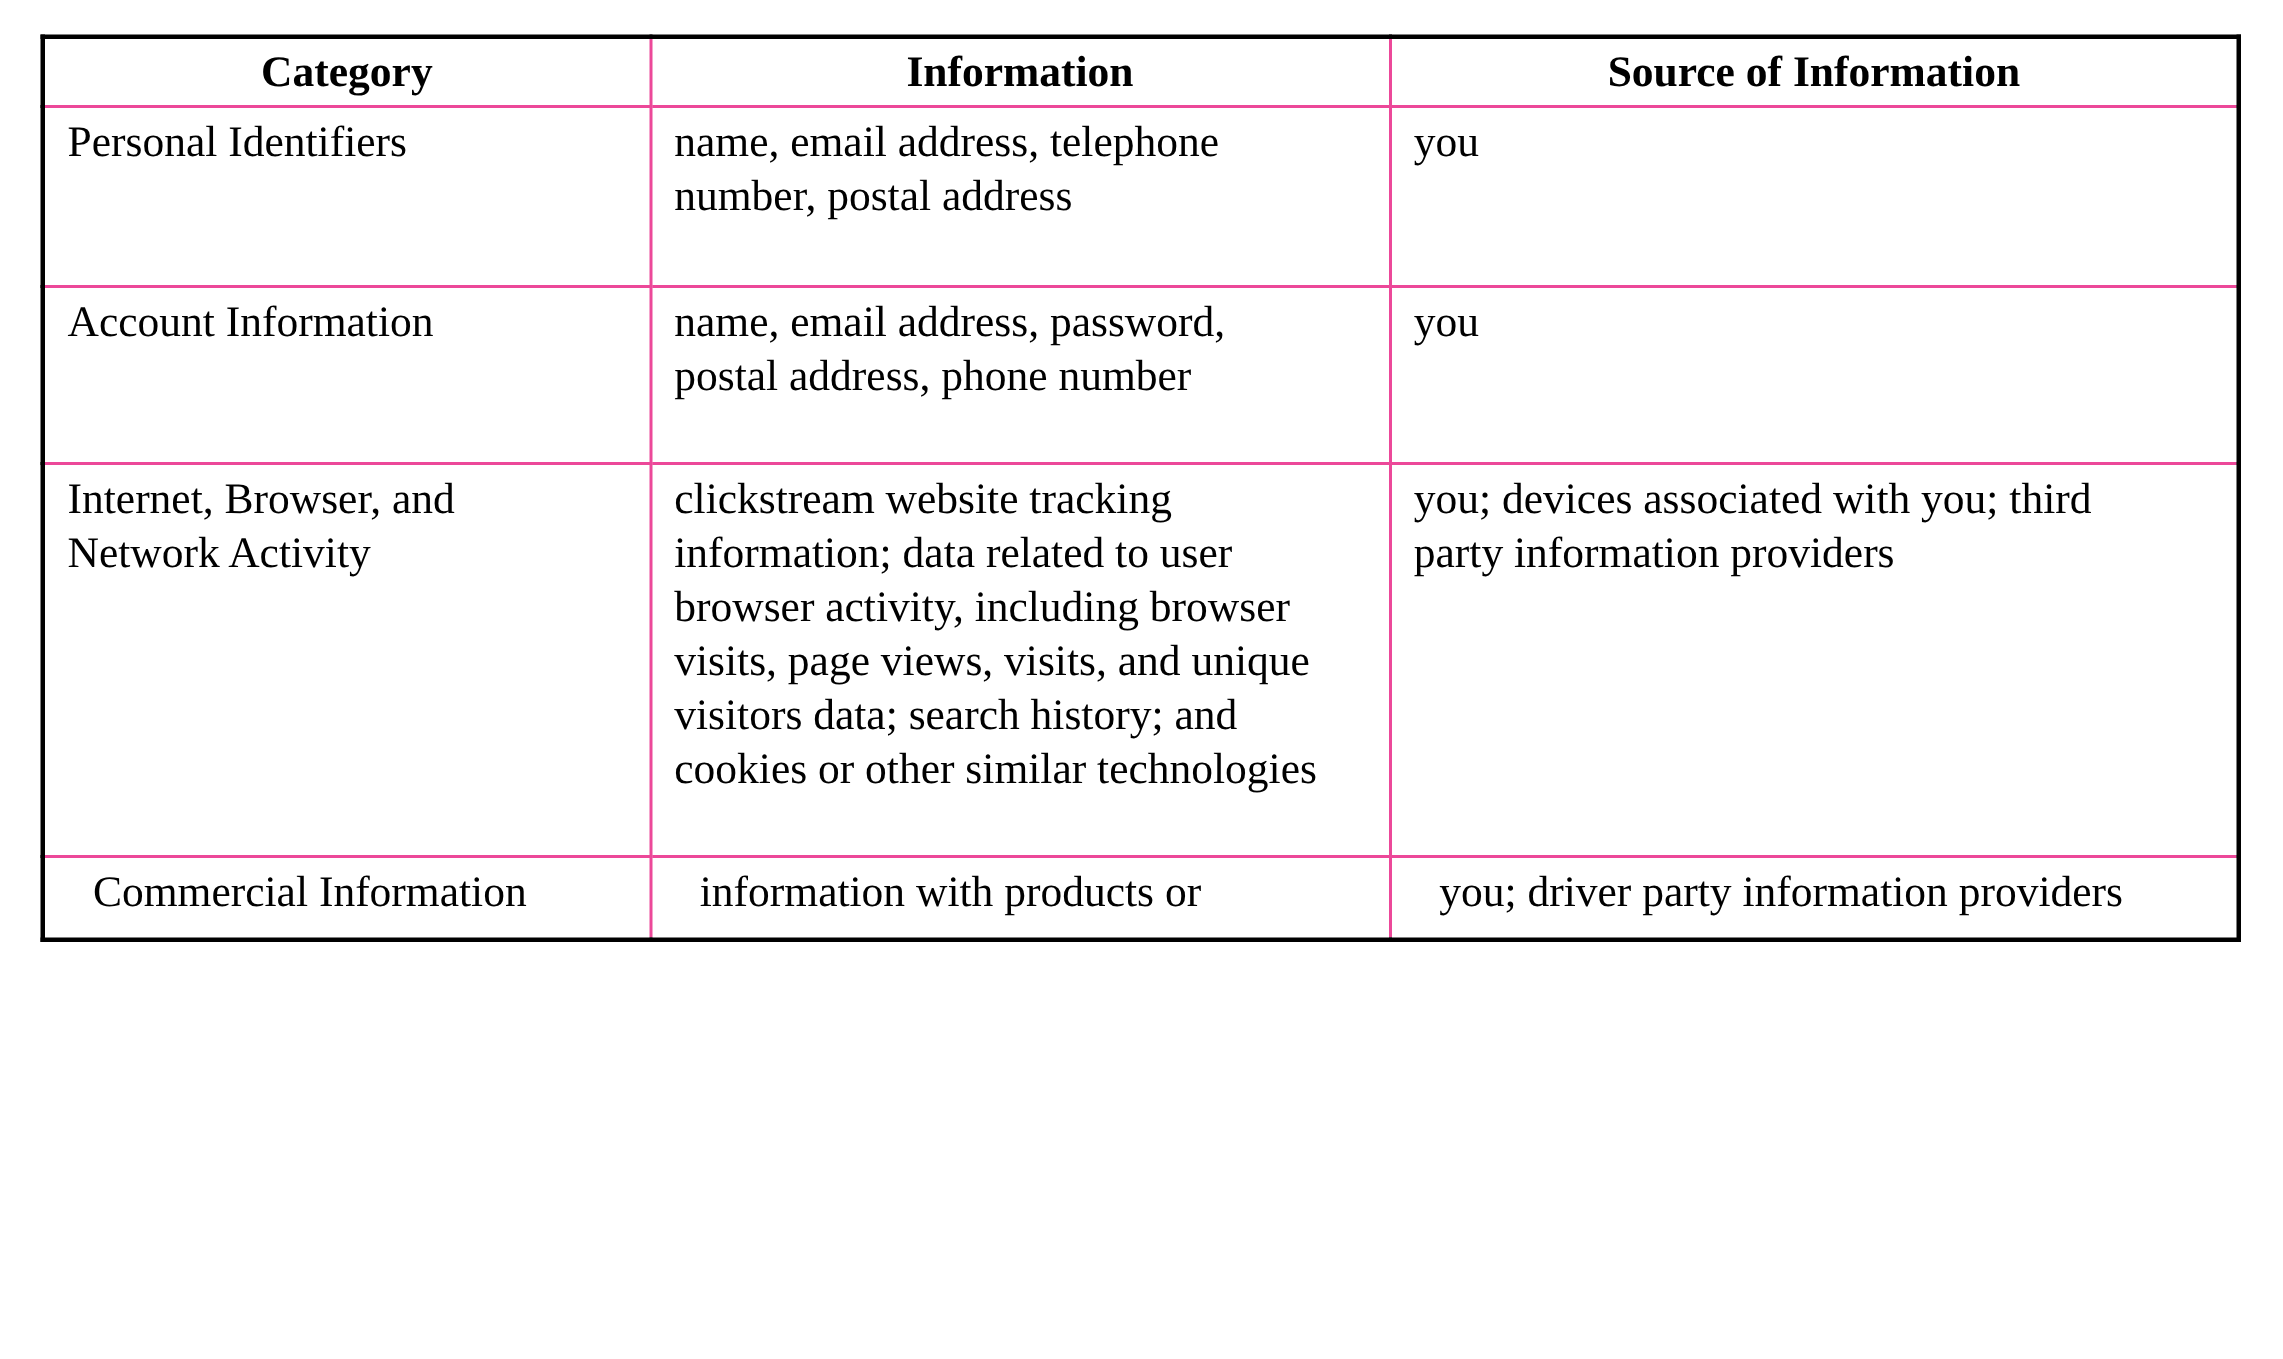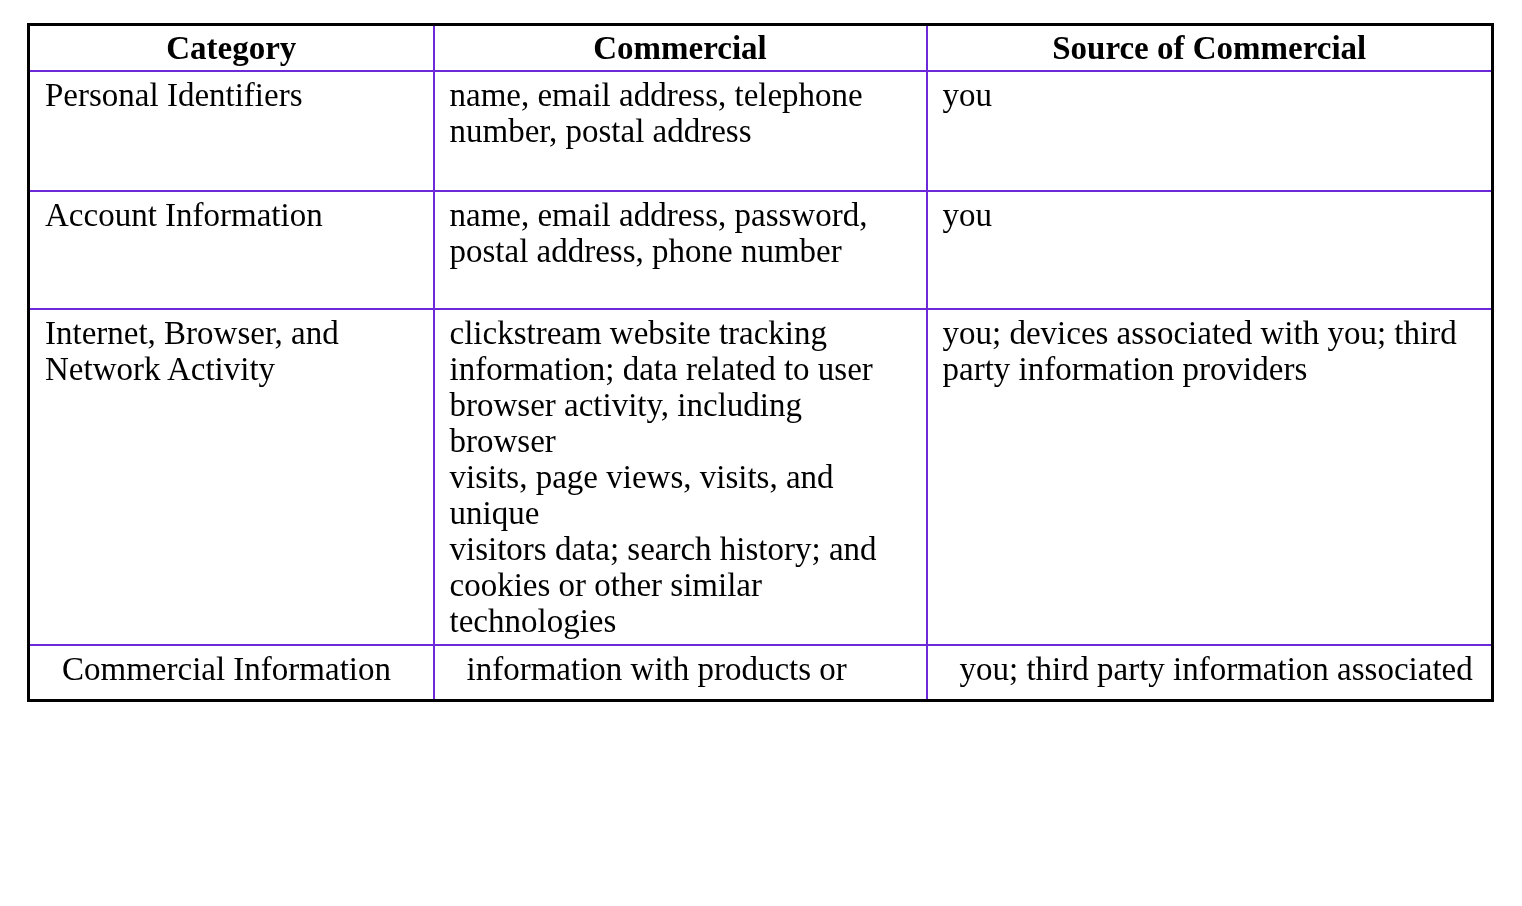--- a/index.html
+++ b/index.html
@@ -22,22 +22,22 @@
     position: absolute;
     left: 27px;
     top: 23px;
     width: 1464px;
     border-collapse: collapse;
     table-layout: fixed;
     background: #ffffff;
   }
   table.info-table th,
   table.info-table td {
-    border: 2px solid #6d28d9;
-    font-size: 33px;
+    border: 2px solid #ec4899;
+    font-size: 29px;
     line-height: 36px;
     background: #ffffff;
     overflow: hidden;
   }
   table.info-table {
     border: 3px solid #000000;
   }
   table.info-table th {
     font-weight: bold;
     text-align: center;
@@ -68,22 +68,22 @@
 <div class="page">
   <table class="info-table">
     <colgroup>
       <col class="c1">
       <col class="c2">
       <col class="c3">
     </colgroup>
     <thead>
       <tr>
         <th>Category</th>
-        <th>Commercial</th>
-        <th>Source of Commercial</th>
+        <th>Information</th>
+        <th>Source of Information</th>
       </tr>
     </thead>
     <tbody>
       <tr class="r1">
         <td>Personal Identifiers</td>
         <td>name, email address, telephone
 number, postal address</td>
         <td>you</td>
       </tr>
       <tr class="r2">
@@ -100,17 +100,17 @@
 browser activity, including browser
 visits, page views, visits, and unique
 visitors data; search history; and
 cookies or other similar technologies</td>
         <td>you; devices associated with you; third
 party information providers</td>
       </tr>
       <tr class="r6">
         <td>Commercial Information</td>
         <td>information with products or</td>
-        <td>you; third party information associated</td>
+        <td>you; driver party information providers</td>
       </tr>
     </tbody>
   </table>
 </div>
 
 </body></html>

